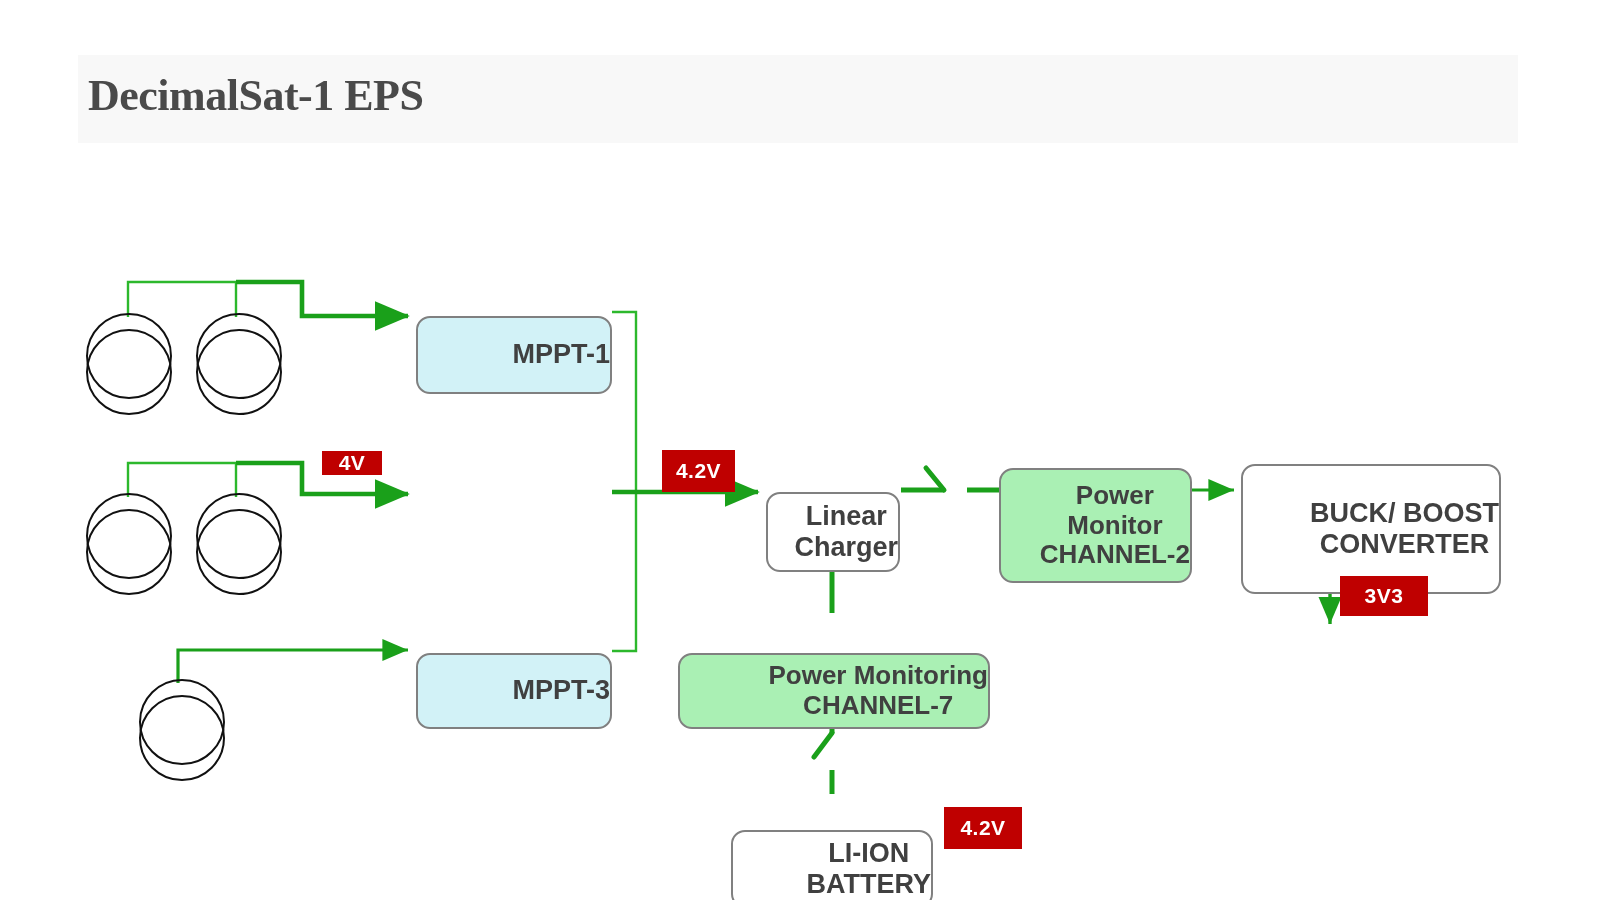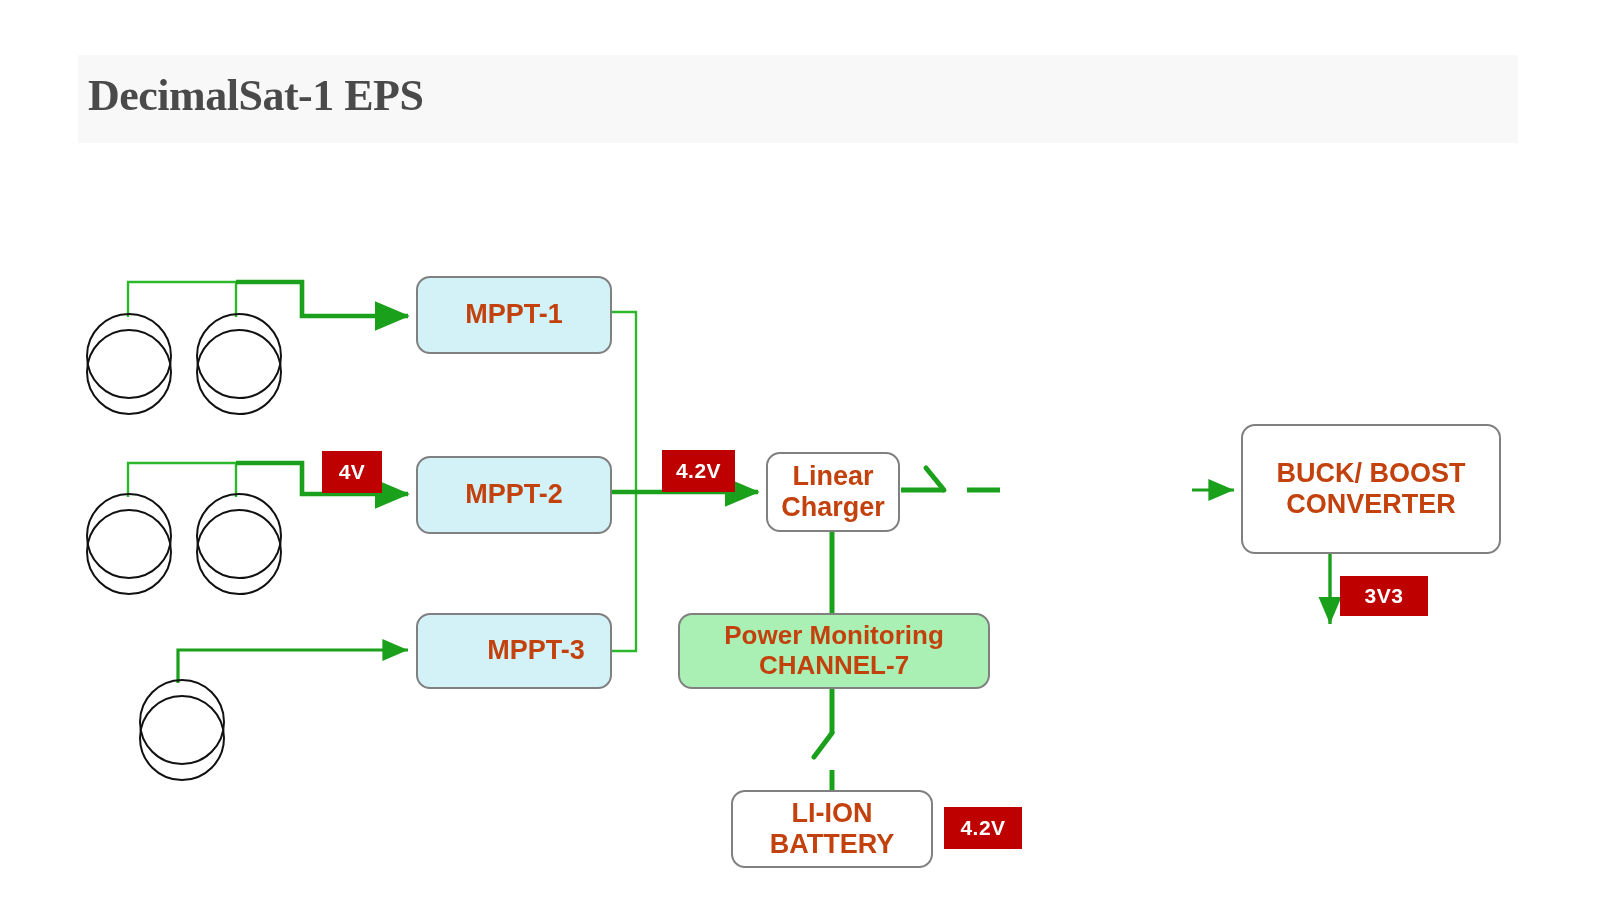--- a/index.html
+++ b/index.html
@@ -49,26 +49,27 @@
     height: 900px;
   }
   
   .node {
     position: absolute;
     box-sizing: border-box;
     border: 2px solid #808080;
     border-radius: 14px;
     display: flex;
     align-items: center;
-    justify-content: center;
+    justify-content: flex-end;
     text-align: center;
-    color: #c2410c;
+    color: #404040;
     font-weight: 700;
     line-height: 1.15;
     z-index: 3;
+    margin-top: 40px;
   }
   .node.mppt {
     background: #d2f2f7;
     font-size: 27px;
   }
   .node.plain {
     background: #ffffff;
     font-size: 27px;
   }
   .node.monitor {
@@ -184,50 +185,52 @@
 
   <div class="panel" style="left:139px; top:679px; width:86px; height:98px;">
     <div class="circ" style="left:0; top:0; width:82px; height:82px;"></div>
     <div class="circ" style="left:0; top:16px; width:82px; height:82px;"></div>
   </div>
 
   <div class="node mppt" style="left:416px; top:276px; width:196px; height:78px;">
     <span class="node-label">MPPT-1</span>
   </div>
 
-  <div class="node mppt" style="left:416px; top:456px; width:196px; height:78px;">
-    <span class="node-label">MPPT-2</span>
-  </div>
 
   <div class="node mppt" style="left:416px; top:613px; width:196px; height:76px;padding-left:44px;">
     <span class="node-label">MPPT-3</span>
   </div>
 
   <div class="node plain" style="left:766px; top:452px; width:134px; height:80px;">
     <span class="node-label">Linear
 Charger</span>
   </div>
 
+  <div class="node monitor" style="left:999px; top:428px; width:193px; height:115px;">
+    <span class="node-label">Power
+Monitor
+CHANNEL-2</span>
+  </div>
 
   <div class="node monitor" style="left:678px; top:613px; width:312px; height:76px;">
     <span class="node-label">Power Monitoring
 CHANNEL-7</span>
   </div>
 
   <div class="node plain" style="left:1241px; top:424px; width:260px; height:130px;">
     <span class="node-label">BUCK/ BOOST
 CONVERTER</span>
   </div>
 
   <div class="node plain" style="left:731px; top:790px; width:202px; height:78px;">
     <span class="node-label">LI-ION
 BATTERY</span>
   </div>
 
-  <div class="vtag" style="left:322px; top:451px; width:60px; height:42px;">
+  <div class="vtag" style="left:322px; top:451px; width:60px; height:24px;">
     <span>4V</span>
   </div>
 
   <div class="vtag" style="left:662px; top:450px; width:73px; height:42px;">
     <span>4.2V</span>
   </div>
 
   <div class="vtag" style="left:1340px; top:576px; width:88px; height:40px;">
     <span>3V3</span>
   </div>

